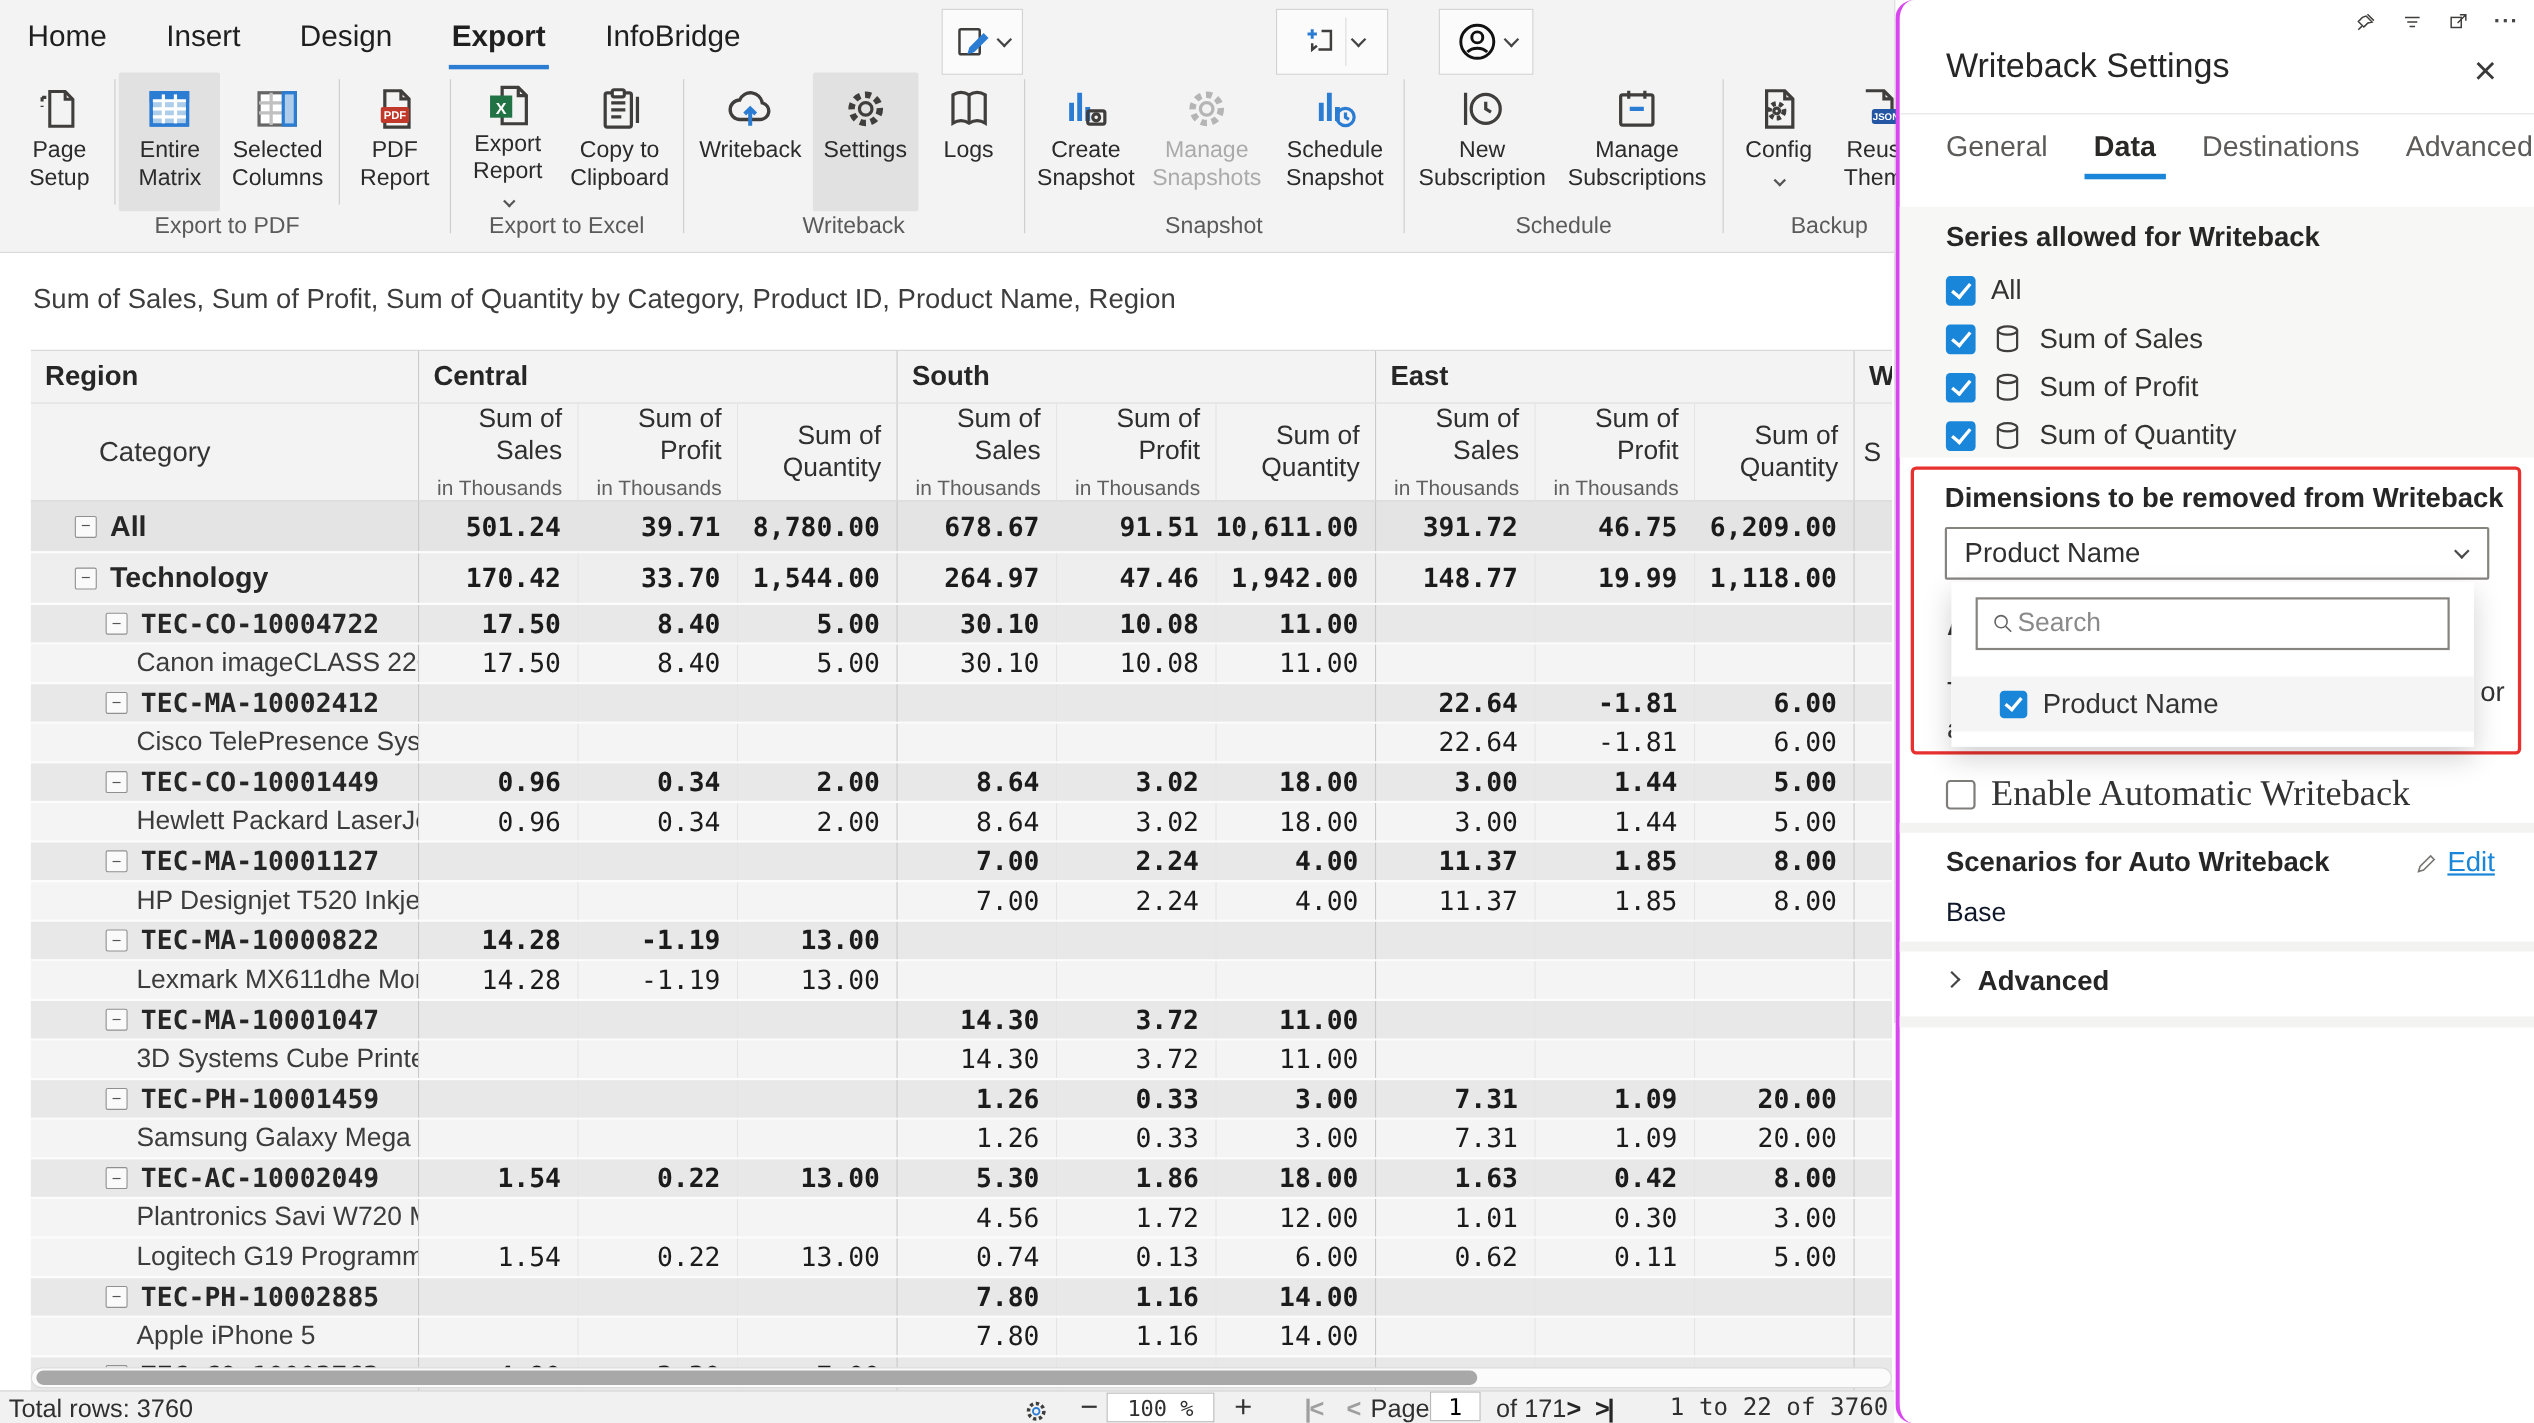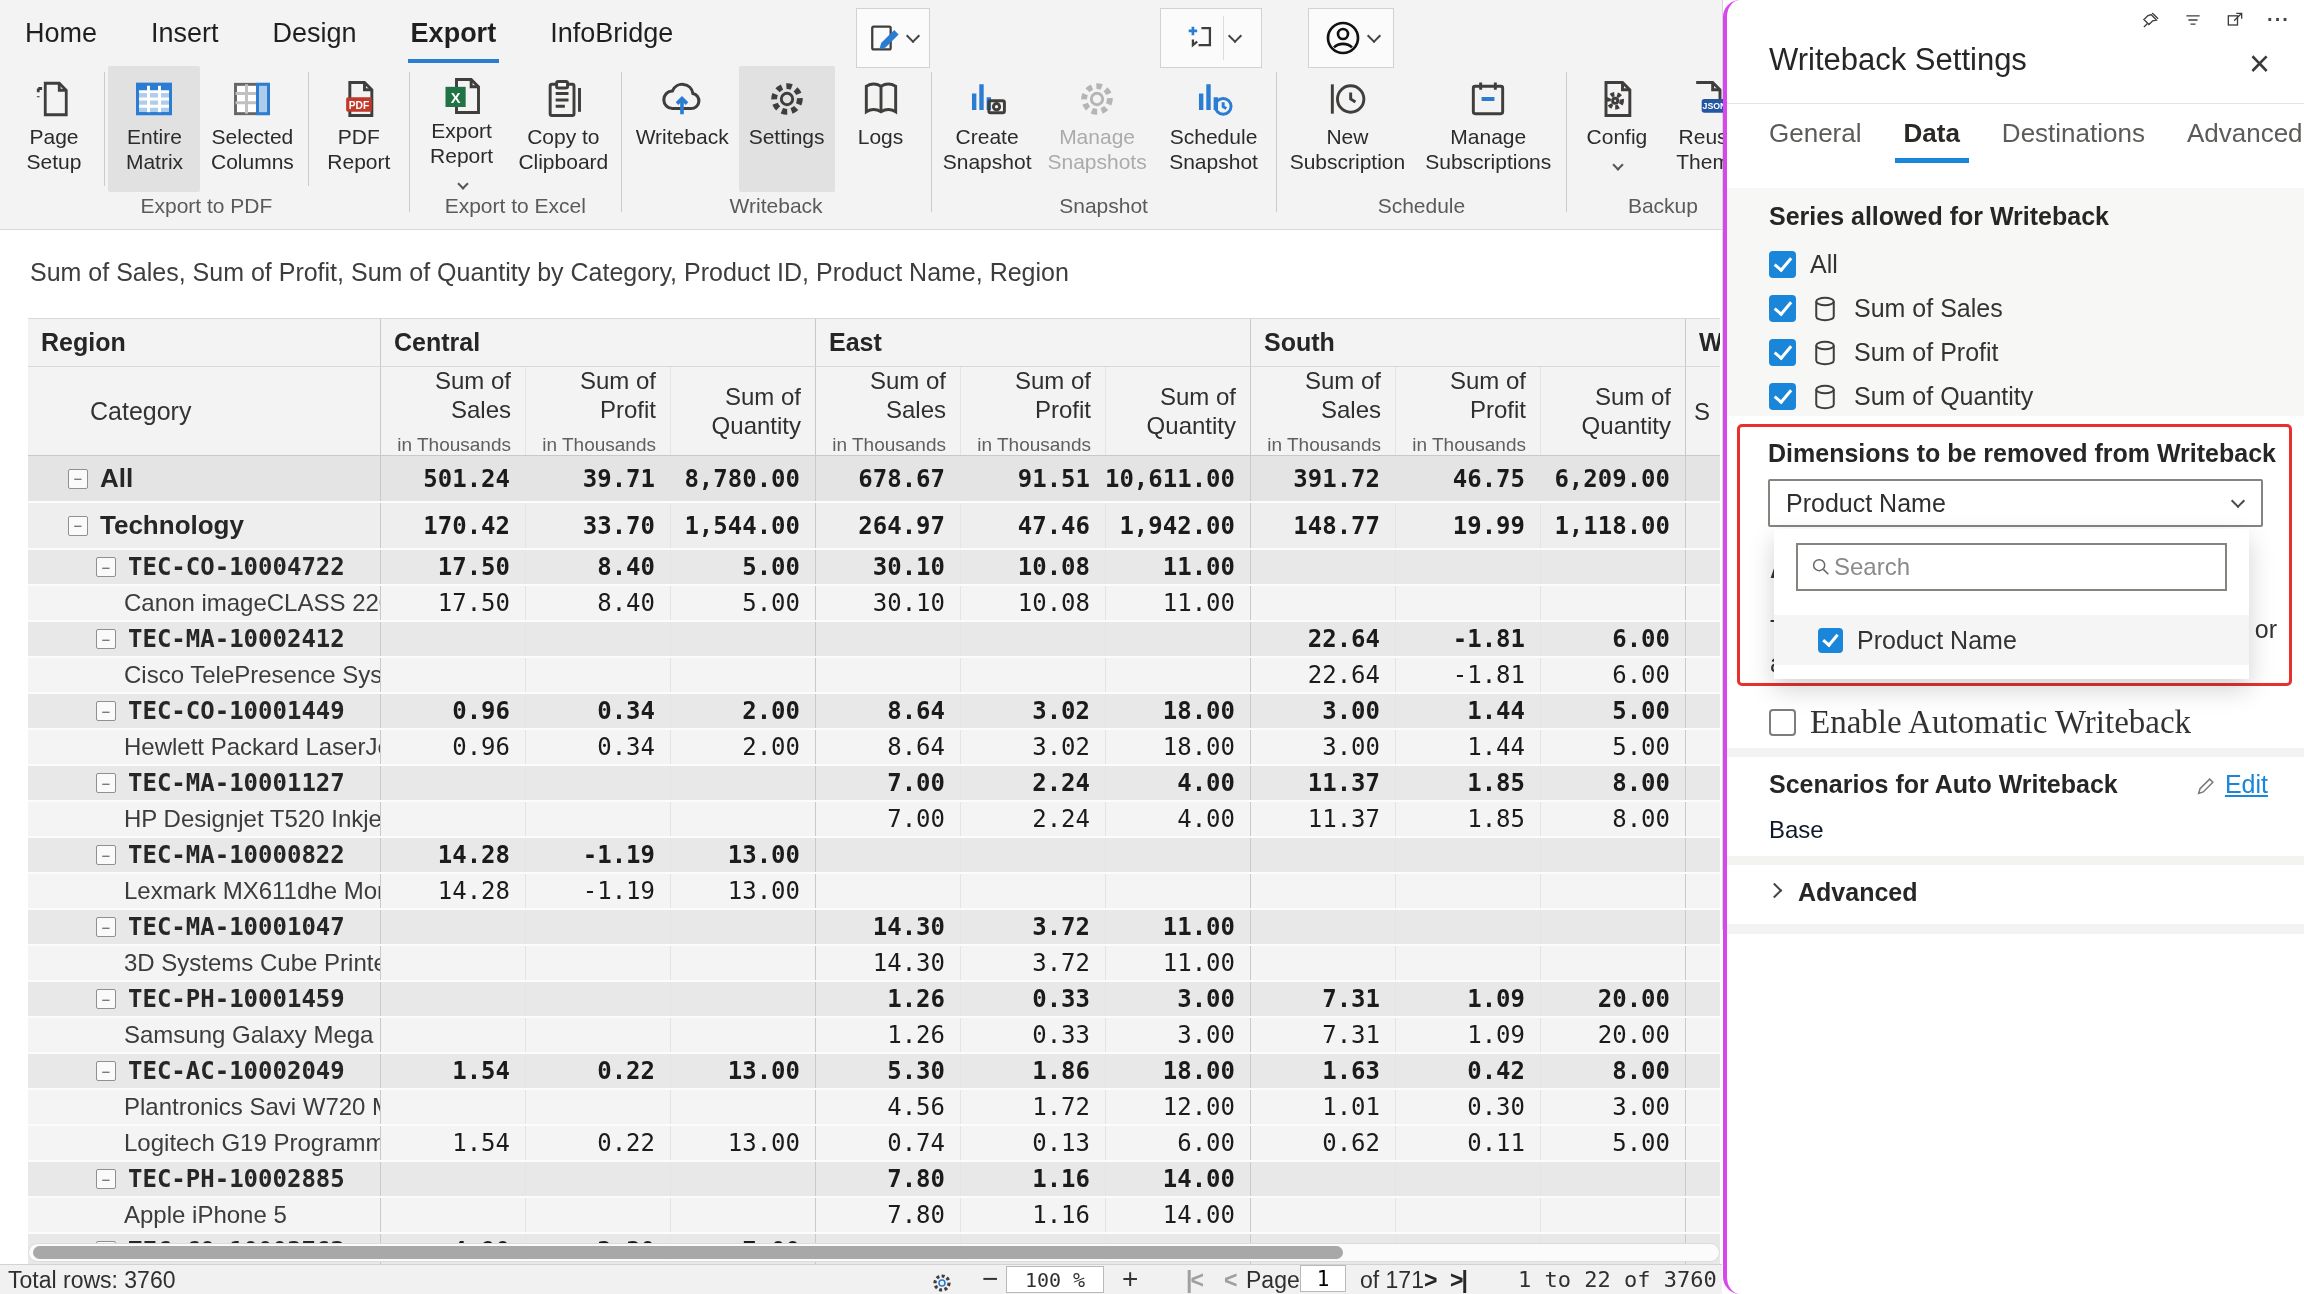--- a/index.html
+++ b/index.html
@@ -376,22 +376,22 @@
           </div>
         </div>
     </div>
 
     <div class="mtitle">Sum of Sales, Sum of Profit, Sum of Quantity by Category, Product ID, Product Name, Region</div>
 
     <div class="matrix">
         <div class="mrow h1">
           <div class="h1c">Region</div>
           <div class="h1c rb" style="grid-column: span 3;">Central</div>
+          <div class="h1c rb" style="grid-column: span 3;">South</div>
           <div class="h1c rb" style="grid-column: span 3;">East</div>
-          <div class="h1c rb" style="grid-column: span 3;">South</div>
           <div class="h1c rb">W</div>
         </div>
         <div class="mrow h2">
           <div class="cat">Category</div>
           <div class="mh rb">
             <div class="t">Sum of Sales</div>
             <div class="s">in Thousands</div>
           </div>
           <div class="mh cb">
             <div class="t">Sum of Profit</div>

